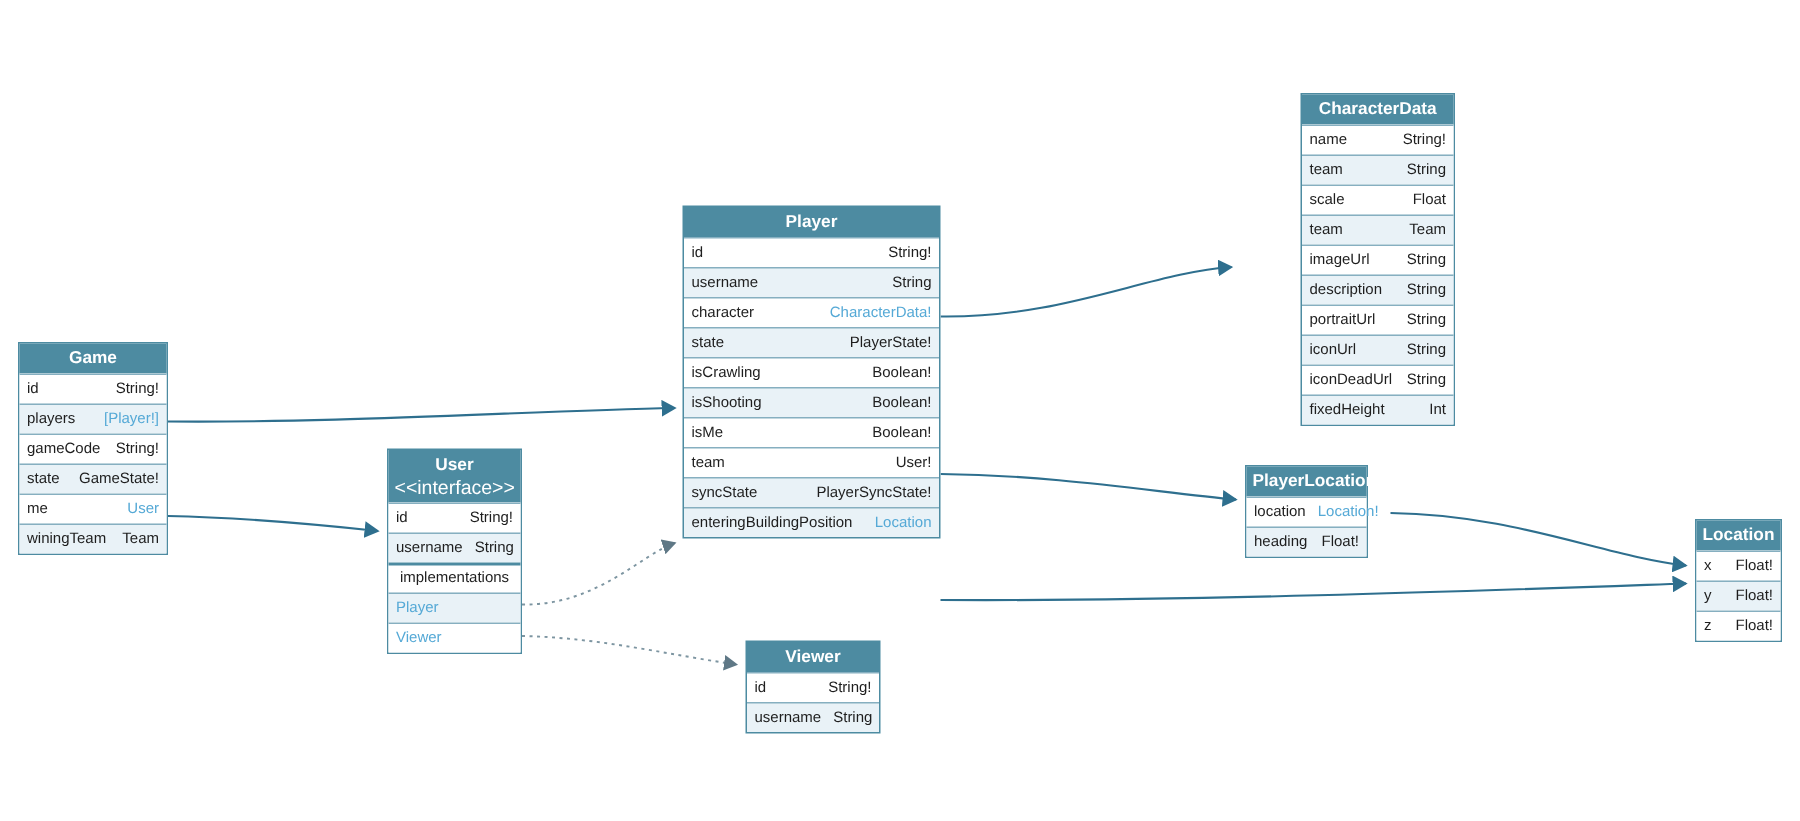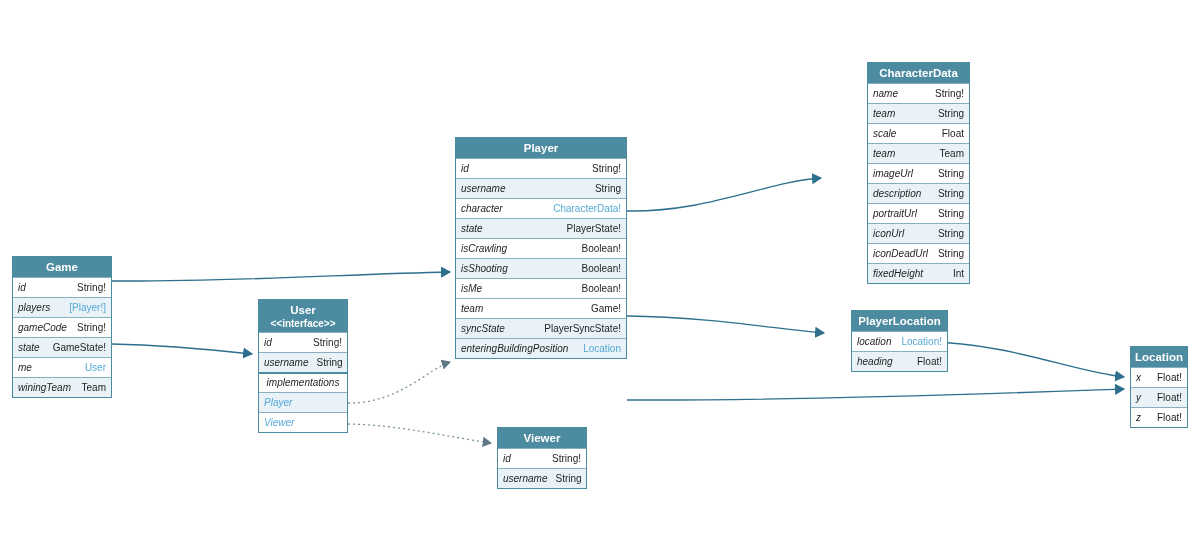--- a/index.html
+++ b/index.html
@@ -10,29 +10,29 @@
   #edges { position:absolute; left:0; top:0; width:1200px; height:547px; }
   .node {
     position:absolute; background:#ffffff; border:1px solid #4d8ba1;
     box-sizing:border-box; color:#1e1e1e; font-size:10px;
   }
   .node-header {
     background:#4d8ba1; color:#ffffff; text-align:center;
     padding:4px 4px 3px 4px; font-size:11.5px; font-weight:600; line-height:1.1;
     cursor:pointer;
   }
-  .stereotype { font-size:10px; font-weight:700; margin-top:1px; }
+  .stereotype { font-size:13px; font-weight:400; margin-top:1px; }
   .row {
     display:flex; justify-content:space-between; align-items:center;
     height:20px; padding:0 5px; box-sizing:border-box;
     border-top:1px solid #86afc0; background:#ffffff; white-space:nowrap;
   }
   .row.alt { background:#e9f2f7; }
   .row.section { border-top:2px solid #4d8ba1;justify-content:center; }
-  .fname { white-space:nowrap;font-style:italic; }
+  .fname { white-space:nowrap; }
   .ftype { white-space:nowrap; margin-left:8px; }
   .link { color:#55a9d6; cursor:pointer; }
   .edge-solid { fill:none; stroke:#2e6f8e; stroke-width:1.4; }
   .edge-dotted { fill:none; stroke:#7d95a1; stroke-width:1.3; stroke-dasharray:2,3; }
 </style>
 </head>
 <body>
 
 <div id="canvas">
   <svg id="edges" viewBox="0 0 1200 547" xmlns="http://www.w3.org/2000/svg">
@@ -49,21 +49,21 @@
         <path d="M 112 344 C 165 345, 215 350, 252 354" class="edge-solid" marker-end="url(#arrow-solid)"></path>
         <path d="M 348 403 C 398 404, 428 369, 450 362" class="edge-dotted" marker-end="url(#arrow-dotted)"></path>
         <path d="M 348 424 C 400 425, 448 437, 491 443" class="edge-dotted" marker-end="url(#arrow-dotted)"></path>
         <path d="M 627 211 C 710 212, 765 182, 821 178" class="edge-solid" marker-end="url(#arrow-solid)"></path>
         <path d="M 627 316 C 710 317, 775 329, 824 333" class="edge-solid" marker-end="url(#arrow-solid)"></path>
         <path d="M 927 342 C 1010 343, 1070 371, 1124 377" class="edge-solid" marker-end="url(#arrow-solid)"></path>
         <path d="M 627 400 C 800 401, 1010 393, 1124 389" class="edge-solid" marker-end="url(#arrow-solid)"></path>
       </g>
   </svg>
   <div id="nodes-layer">
-      <div class="node" style="left: 12px; top: 228px; width: 100px; margin-top: 28px;">
+      <div class="node" style="left: 12px; top: 228px; width: 100px;">
         <div class="node-header">
           <div>Game</div>
         </div>
         <div class="row">
           <span class="fname">id</span>
           <span class="ftype">String!</span>
         </div>
         <div class="row alt">
           <span class="fname">players</span>
           <span class="ftype link">[Player!]</span>
@@ -135,21 +135,21 @@
         <div class="row alt">
           <span class="fname">isShooting</span>
           <span class="ftype">Boolean!</span>
         </div>
         <div class="row">
           <span class="fname">isMe</span>
           <span class="ftype">Boolean!</span>
         </div>
         <div class="row">
           <span class="fname">team</span>
-          <span class="ftype">Game!</span>
+          <span class="ftype">User!</span>
         </div>
         <div class="row alt">
           <span class="fname">syncState</span>
           <span class="ftype">PlayerSyncState!</span>
         </div>
         <div class="row alt">
           <span class="fname">enteringBuildingPosition</span>
           <span class="ftype link">Location</span>
         </div>
       </div>
@@ -191,21 +191,21 @@
         </div>
         <div class="row">
           <span class="fname">iconDeadUrl</span>
           <span class="ftype">String</span>
         </div>
         <div class="row alt">
           <span class="fname">fixedHeight</span>
           <span class="ftype">Int</span>
         </div>
       </div>
-      <div class="node" style="left: 830px; top: 310px; width: 97px; margin-left: 21px;">
+      <div class="node" style="left: 830px; top: 310px; width: 82px;">
         <div class="node-header">
           <div>PlayerLocation</div>
         </div>
         <div class="row">
           <span class="fname">location</span>
           <span class="ftype link">Location!</span>
         </div>
         <div class="row alt">
           <span class="fname">heading</span>
           <span class="ftype">Float!</span>

